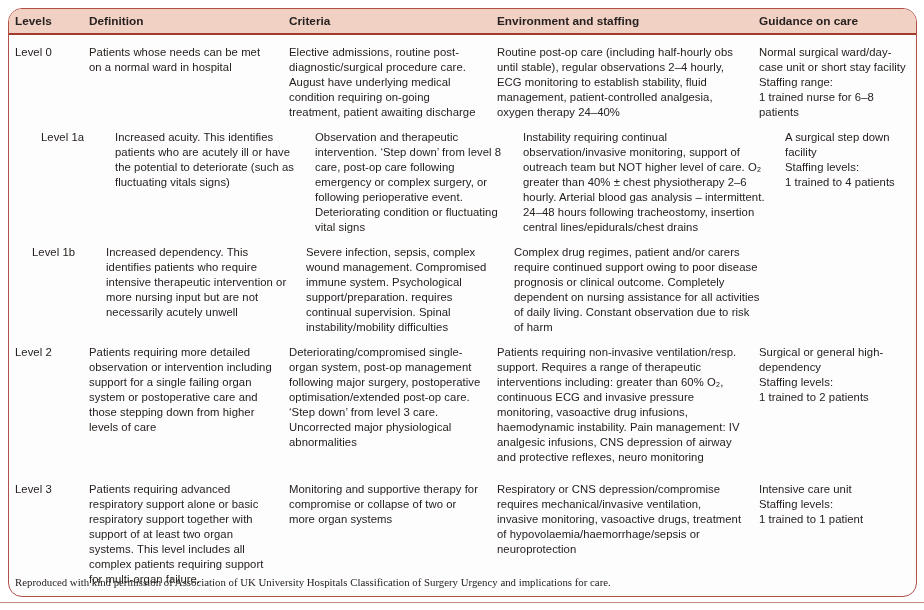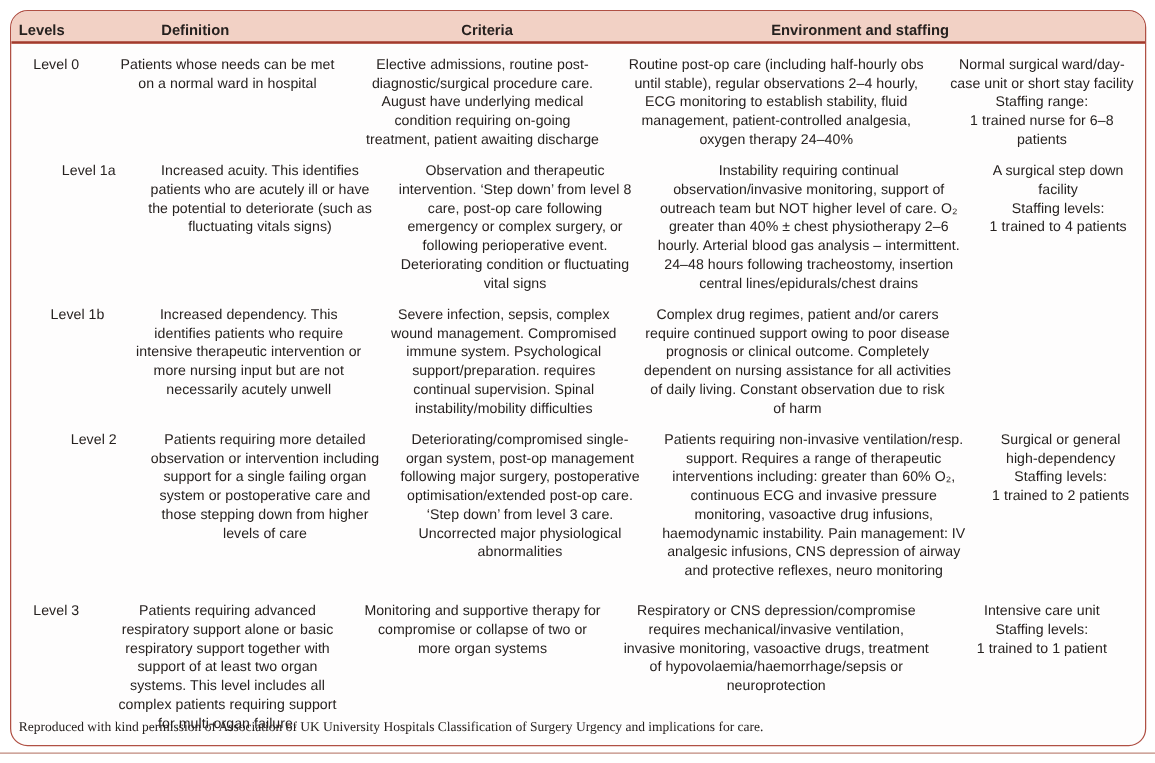--- a/index.html
+++ b/index.html
@@ -29,38 +29,37 @@
   }
   .t-row{
     display:grid;
     grid-template-columns:74px 200px 208px 262px 1fr;
   }
   .t-head{
     height:26px;
     background:var(--header-bg);
     border-bottom:2px solid var(--header-rule);
     align-items:center;
-    gap:40px;
   }
   .cell{
     padding:0 8px 0 6px;
     font-size:11.3px;
     line-height:15px;
     letter-spacing:0.05px;
   }
   .t-head .cell{
     font-weight:bold;
     font-size:11.8px;
     letter-spacing:0;
   }
-  .body-row{padding-top:10px;text-align:center;}
+  .body-row{padding-top:10px;}
   .row-0{min-height:80px;}
   .row-1{min-height:113px;margin-left:26px;}
   .row-2{min-height:91px;margin-left:17px;}
-  .row-3{min-height:137px;margin-left:30px;}
+  .row-3{min-height:137px;}
   .row-4{min-height:105px;}
   .env{white-space:pre-line;}
   .caption{
     position:absolute;left:0;right:0;bottom:7px;
     padding:0 6px;
     font-size:10.8px;
     line-height:13px;
     font-family:Liberation Serif, serif;
   }
 </style>

